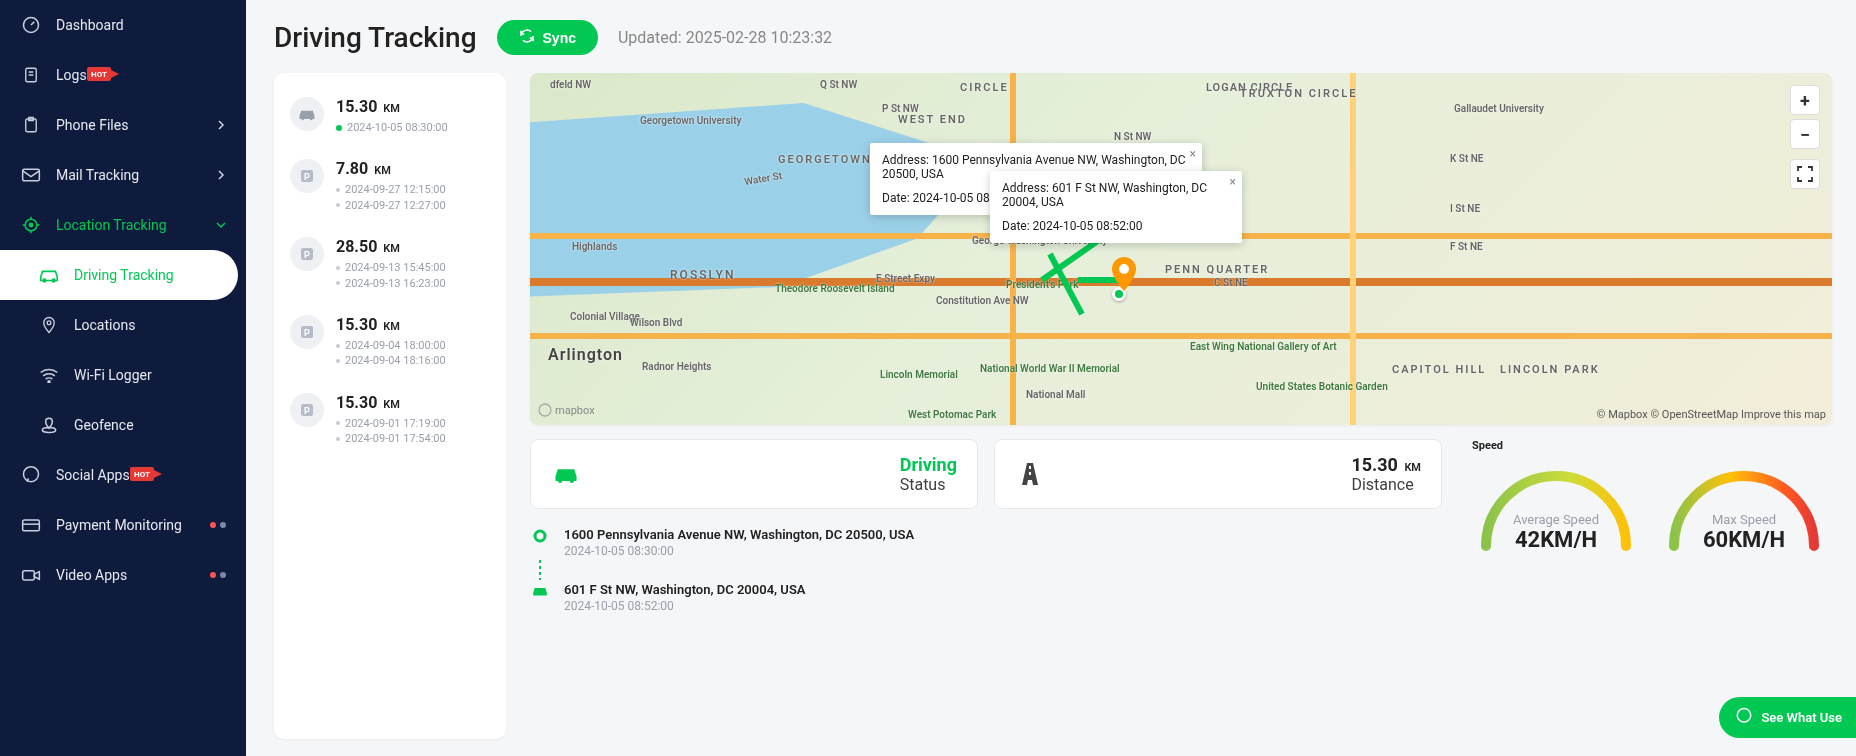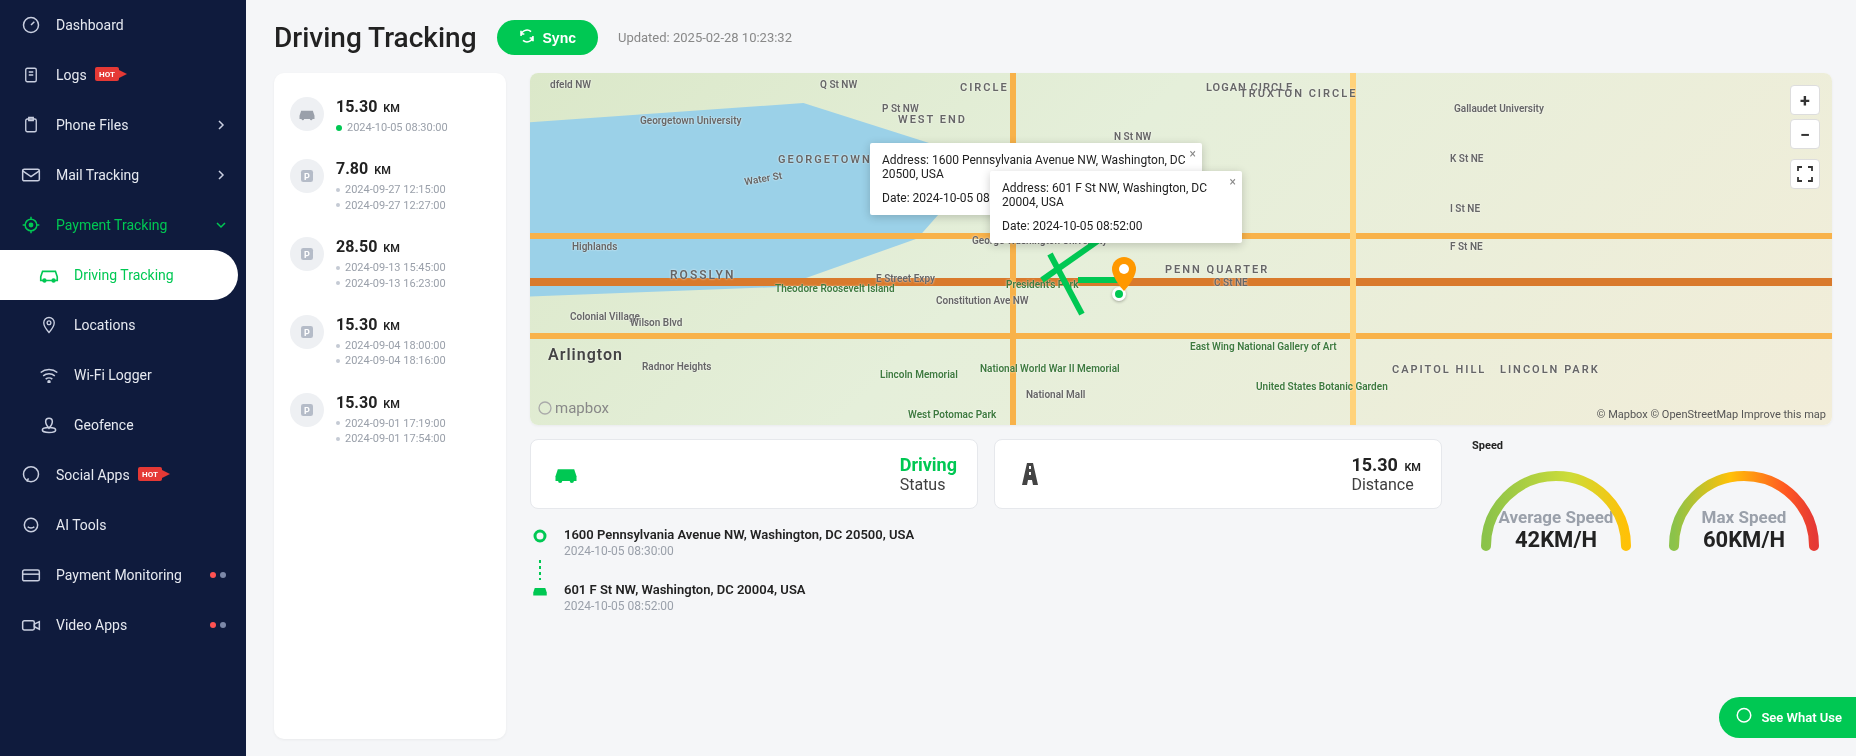--- a/index.html
+++ b/index.html
@@ -6,27 +6,27 @@
 body { font-family: -apple-system, BlinkMacSystemFont, "Segoe UI", Roboto, Arial, sans-serif; background: #f5f6f8; width: 1856px; height: 756px; overflow: hidden; display: flex; }
 .sidebar { width: 246px; background: #0f1b3d; color: #fff; padding-top: 0; height: 100%; position: relative; }
 .sidebar-item { display: flex; align-items: center; padding: 14px 20px; cursor: pointer; font-size: 14px; color: #e6e9f0; position: relative; }
 .sidebar-item .icon { width: 22px; height: 22px; margin-right: 14px; display: flex; align-items: center; justify-content: center; }
 .sidebar-item .chevron { margin-left: auto; }
 .sidebar-item .dots { margin-left: auto; display: flex; gap: 4px; }
 .sidebar-item .dots .dot { width: 6px; height: 6px; border-radius: 50%; }
 .sidebar-item.active-parent { color: #00c853; }
 .sidebar-item.active { background: #fff; color: #00c853; border-radius: 0 30px 30px 0; margin-right: 8px; padding-left: 38px; }
 .sidebar-item.sub { padding-left: 38px; }
-.hot-badge { margin-left: 8px; }
+.hot-badge { }
 .hot-badge svg, .hot-badge-svg { display: inline-block; }
 .main { flex: 1; padding: 20px 24px 10px 28px; overflow: hidden; }
 .header { display: flex; align-items: center; gap: 20px; margin-bottom: 18px; }
 .header h1 { font-size: 28px; font-weight: 500; color: #222; }
 .sync-btn { background: #00c853; color: #fff; border: none; border-radius: 18px; padding: 8px 22px; font-size: 14px; font-weight: 600; display: flex; align-items: center; gap: 8px; cursor: pointer; }
-.updated { color: #888; font-size: 13px; }
+.updated { color: #888; font-size: 16px; }
 .content { display: flex; gap: 24px; height: calc(100% - 60px); }
 .trip-list { width: 232px; background: #fff; border-radius: 10px; padding: 12px 0; overflow-y: auto; box-shadow: 0 1px 3px rgba(0,0,0,.05); }
 .trip-item { display: flex; align-items: flex-start; padding: 12px 16px; cursor: pointer; }
 .trip-item .circle { width: 34px; height: 34px; border-radius: 50%; background: #eef0f3; display: flex; align-items: center; justify-content: center; margin-right: 12px; flex-shrink: 0; }
 .trip-item .info { flex: 1; }
 .trip-item .dist { font-size: 16px; font-weight: 700; color: #222; }
 .trip-item .dist .unit { font-size: 11px; font-weight: 600; margin-left: 2px; }
 .trip-item .times { margin-top: 4px; }
 .trip-item .times div { font-size: 11px; color: #9aa0aa; line-height: 1.4; display: flex; align-items: center; gap: 5px; }
 .trip-item .times .live-dot { width: 6px; height: 6px; border-radius: 50%; background: #00c853; }
@@ -37,38 +37,38 @@
 .map .road-h { position: absolute; height: 6px; background: #f8b24a; left: 0; right: 0; }
 .map .road-v { position: absolute; width: 6px; background: #f8b24a; top: 0; bottom: 0; }
 .map-label { position: absolute; font-size: 10px; color: #666; font-weight: 600; text-shadow: 0 0 2px #fff; }
 .map-popup { position: absolute; background: #fff; border-radius: 2px; box-shadow: 0 2px 10px rgba(0,0,0,.2); padding: 10px 12px; font-size: 12px; color: #222; }
 .map-popup .close { position: absolute; right: 6px; top: 4px; font-size: 12px; cursor: pointer; color: #888; }
 .map-popup b { font-weight: 400; }
 .map-controls { position: absolute; right: 12px; top: 12px; display: flex; flex-direction: column; gap: 4px; }
 .map-controls .btn { width: 30px; height: 30px; background: #fff; border: 1px solid #ddd; border-radius: 4px; display: flex; align-items: center; justify-content: center; font-size: 18px; font-weight: 700; cursor: pointer; color: #333; }
 .map-fullscreen { position: absolute; right: 12px; top: 86px; width: 30px; height: 30px; background: #fff; border: 1px solid #ddd; border-radius: 4px; display: flex; align-items: center; justify-content: center; cursor: pointer; }
 .map-attrib { position: absolute; right: 6px; bottom: 4px; font-size: 11px; color: #555; }
-.map-logo { position: absolute; left: 8px; bottom: 8px; font-size: 15px; color: #888; display: flex; align-items: center; gap: 3px; justify-content: center; }
+.map-logo { position: absolute; left: 8px; bottom: 8px; font-size: 11px; color: #888; display: flex; align-items: center; gap: 3px; justify-content: center; }
 .route-marker-start { position: absolute; width: 14px; height: 14px; border-radius: 50%; background: #00c853; border: 3px solid #fff; box-shadow: 0 1px 3px rgba(0,0,0,.3); }
 .route-marker-end { position: absolute; }
 .route-line { position: absolute; height: 6px; background: #00c853; }
 .stats-row { display: flex; gap: 16px; }
 .stat-card { flex: 1; border: 1px solid #e6e8ec; border-radius: 8px; padding: 14px 20px; display: flex; align-items: center; gap: 14px; background: #fff; }
 .stat-card .sicon { width: 30px; height: 30px; display: flex; align-items: center; justify-content: center; }
 .stat-card .sinfo { margin-left: auto; text-align: left; }
 .stat-card .sval { font-size: 18px; font-weight: 700; color: #222; }
 .stat-card .sval .sunit { font-size: 11px; font-weight: 600; margin-left: 2px; }
 .stat-card .slabel { font-size: 16px; color: #404040; }
 .stat-card.driving .sval { color: #00c853; }
 .speed-panel { width: 360px; }
 .speed-panel h3 { font-size: 11px; font-weight: 700; margin-bottom: 10px; color: #222; }
 .gauges { display: flex; gap: 20px; }
 .gauge { position: relative; width: 168px; height: 90px; display: flex; flex-direction: column; align-items: center; justify-content: flex-end; }
 .gauge svg { position: absolute; top: 0; }
-.gauge .glabel { font-size: 17px; color: #9aa0aa; font-weight: bold; }
+.gauge .glabel { font-size: 13px; color: #9aa0aa; }
 .gauge .gval { font-size: 22px; font-weight: 700; color: #222; }
 .route-info { margin-top: 2px; }
 .route-point { display: flex; align-items: flex-start; gap: 14px; margin-bottom: 10px; }
 .route-point .rp-icon { width: 20px; display: flex; justify-content: center; padding-top: 2px; }
 .route-point .rp-text { font-size: 13px; color: #222; font-weight: 600; }
 .route-point .rp-time { font-size: 12px; color: #9aa0aa; margin-top: 2px; }
 .route-connector { width: 2px; height: 20px; background: repeating-linear-gradient(to bottom, #00c853 0, #00c853 3px, transparent 3px, transparent 6px); margin-left: 9px; margin-top: -8px; margin-bottom: 2px; }
 .row-bottom { display: flex; gap: 30px; align-items: flex-start; }
 .chat-btn { position: fixed; right: 0; bottom: 18px; background: #00c853; color: #fff; border-radius: 22px 0 0 22px; padding: 10px 14px 10px 16px; font-size: 13px; font-weight: 600; display: flex; align-items: center; gap: 8px; cursor: pointer; }
 </style>
@@ -124,21 +124,21 @@
         </svg></span>
   </div>
   <div class="sidebar-item active-parent">
     <span class="icon">
         <svg width="20" height="20" viewBox="0 0 24 24" fill="none" stroke="#00c853" stroke-width="1.8">
           <circle cx="12" cy="12" r="7"></circle>
           <circle cx="12" cy="12" r="2" fill="#00c853"></circle>
           <path d="M12 2v3M12 19v3M2 12h3M19 12h3"></path>
         </svg>
       </span>
-    <span>Payment Tracking</span>
+    <span>Location Tracking</span>
     <span class="chevron"><svg width="10" height="10" viewBox="0 0 10 10">
           <path d="M1 3l4 4 4-4" stroke="#00c853" stroke-width="1.5" fill="none"></path>
         </svg></span>
   </div>
   <div class="sidebar-item active">
     <span class="icon">
         <svg width="22" height="16" viewBox="0 0 24 16" fill="none" stroke="#00c853" stroke-width="1.8">
           <path d="M3 10l2-6h14l2 6v4H3z"></path>
           <circle cx="7" cy="14" r="1.5"></circle>
           <circle cx="17" cy="14" r="1.5"></circle>
@@ -179,29 +179,20 @@
           <circle cx="12" cy="11" r="9"></circle>
           <path d="M7 20l2-4"></path>
         </svg>
       </span>
     <span>Social Apps</span>
     <span class="hot-badge"><svg width="32" height="14">
           <rect width="24" height="14" rx="2" fill="#e53935"></rect>
           <text x="12" y="10" text-anchor="middle" font-size="8" fill="#fff" font-weight="700">HOT</text>
           <polygon points="24,3 32,7 24,11" fill="#e53935"></polygon>
         </svg></span>
-  </div>
-  <div class="sidebar-item">
-    <span class="icon">
-        <svg width="20" height="20" viewBox="0 0 24 24" fill="none" stroke="#c9cfe0" stroke-width="1.8">
-          <circle cx="12" cy="12" r="8"></circle>
-          <path d="M8 14c1 1 2 1.5 4 1.5s3-.5 4-1.5M9 10h.01M15 10h.01"></path>
-        </svg>
-      </span>
-    <span>AI Tools</span>
   </div>
   <div class="sidebar-item">
     <span class="icon">
         <svg width="20" height="16" viewBox="0 0 24 18" fill="none" stroke="#c9cfe0" stroke-width="1.8">
           <rect x="2" y="3" width="20" height="13" rx="2"></rect>
           <path d="M2 8h20"></path>
         </svg>
       </span>
     <span>Payment Monitoring</span>
     <span class="dots">

